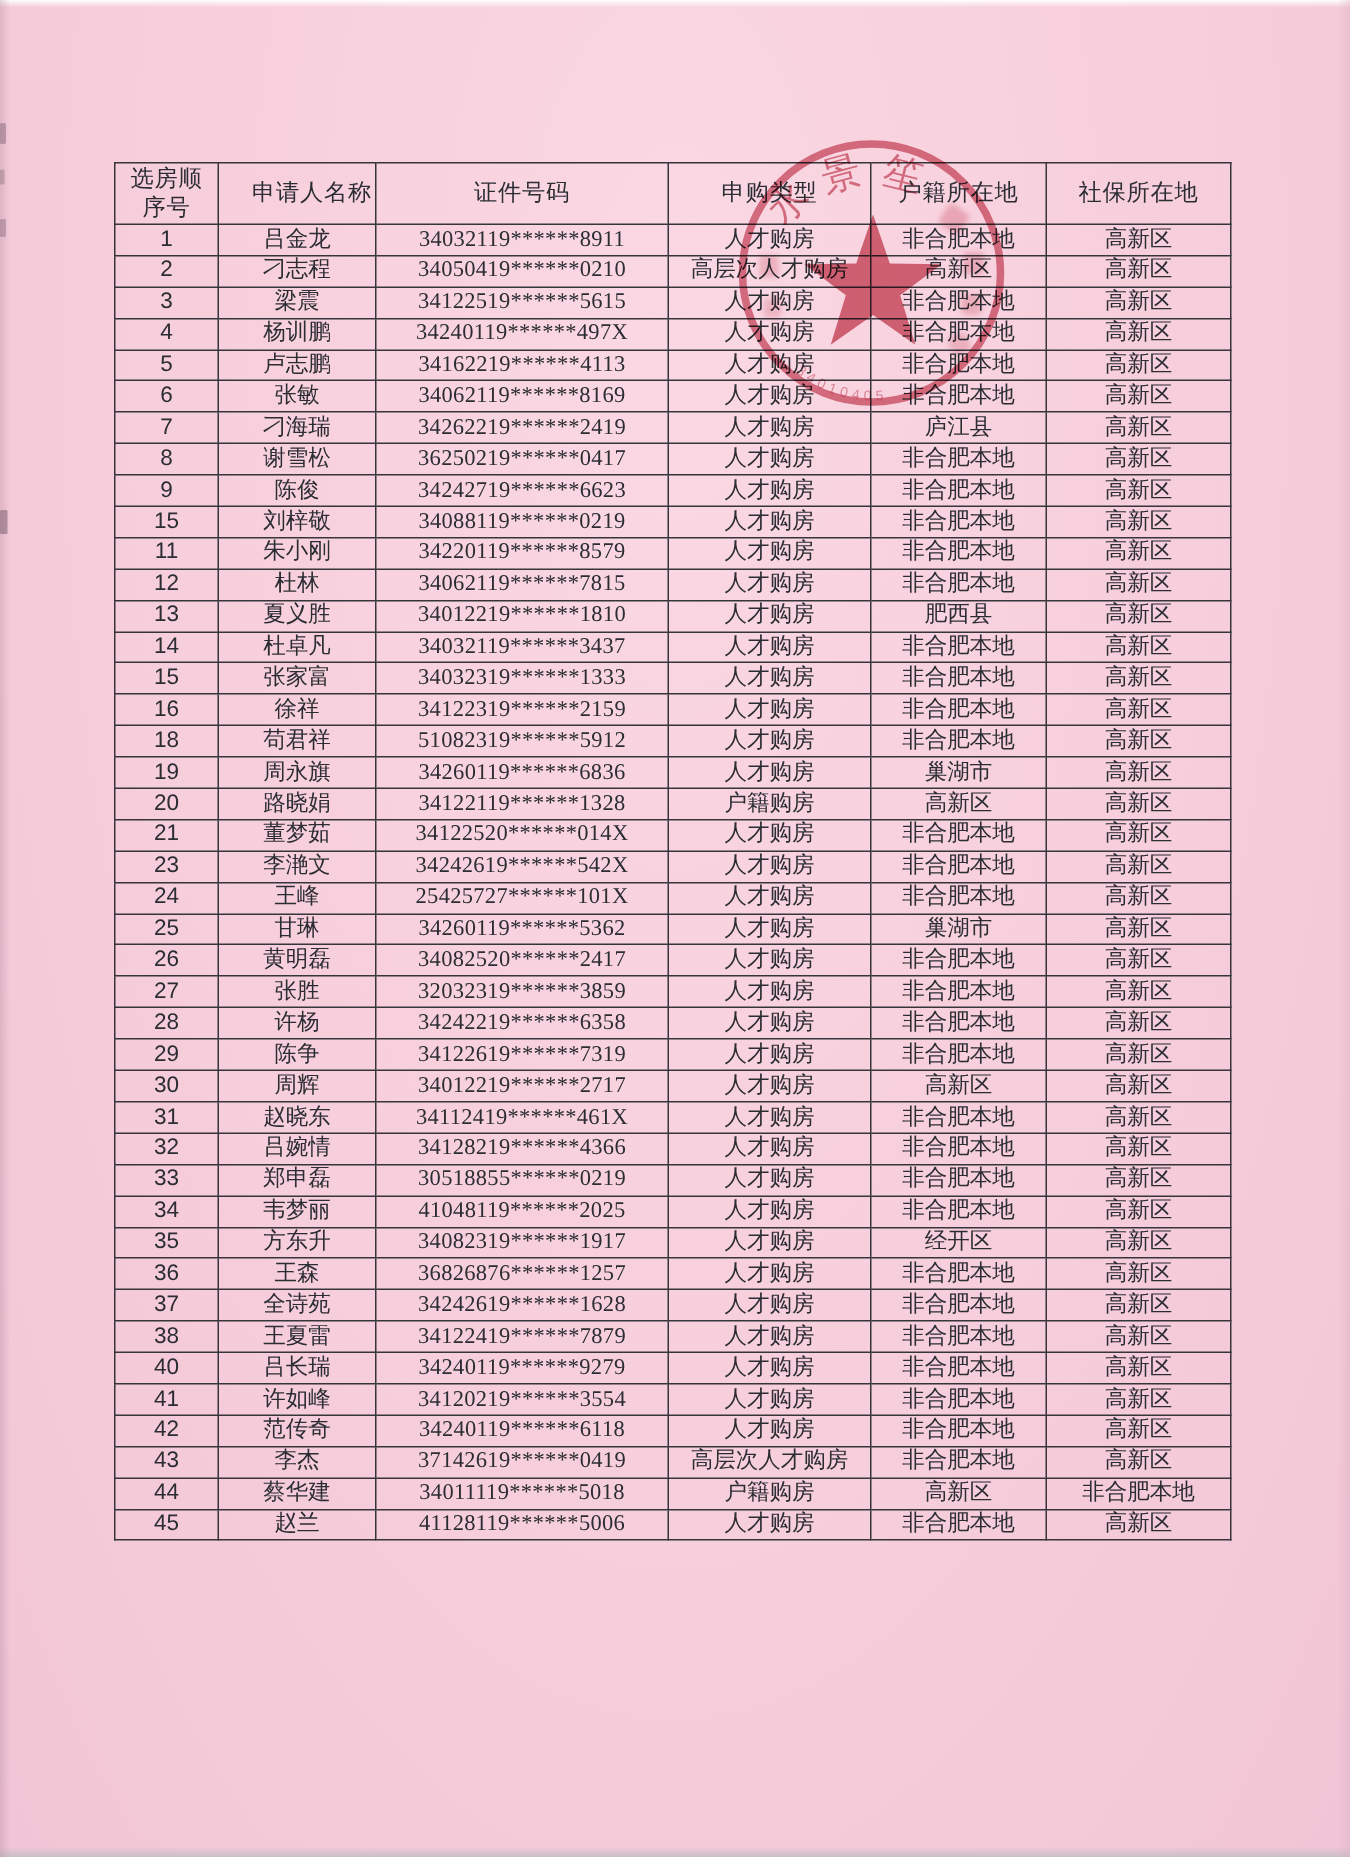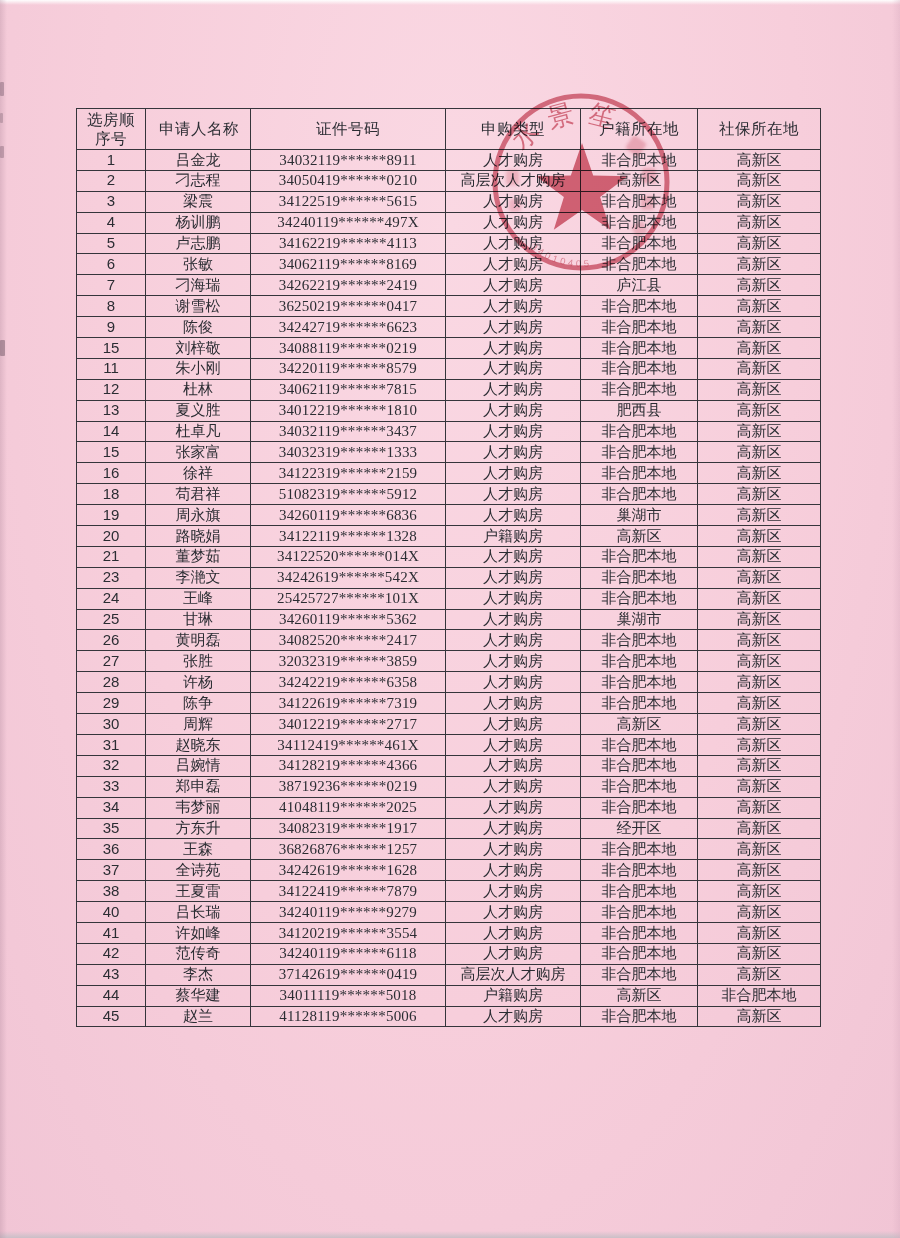--- a/index.html
+++ b/index.html
@@ -35,21 +35,21 @@
   }
   table.doc th,table.doc td{
     border:1.6px solid #35353b;
     padding:0 2px;
     text-align:center;vertical-align:middle;
     font-weight:normal;
     font-size:15px;line-height:1.25;
     overflow:hidden;white-space:nowrap;
   }
   table.doc th{height:40px;white-space:pre-line;font-size:15.5px;letter-spacing:.5px;}
-  table.doc th.h-name{text-align:center;padding-left:4px;}
+  table.doc th.h-name{text-align:right;padding-left:4px;}
   table.doc td{height:19.9px;}
   td.c-id{font-size:15.5px;letter-spacing:.2px;}
   td.c-order{font-size:14.5px;font-family:"Liberation Sans","DejaVu Sans",sans-serif;}
 
   
   svg.stamp{
     position:absolute;left:481px;top:83px;width:200px;height:200px;
     mix-blend-mode:multiply;opacity:.92;pointer-events:none;
   }
 </style>
@@ -315,21 +315,21 @@
       <td class="c-order">32</td>
       <td class="c-name">吕婉情</td>
       <td class="c-id">34128219******4366</td>
       <td class="c-type">人才购房</td>
       <td class="c-household">非合肥本地</td>
       <td class="c-social">高新区</td>
     </tr>
         <tr>
       <td class="c-order">33</td>
       <td class="c-name">郑申磊</td>
-      <td class="c-id">38719236******0219</td>
+      <td class="c-id">30518855******0219</td>
       <td class="c-type">人才购房</td>
       <td class="c-household">非合肥本地</td>
       <td class="c-social">高新区</td>
     </tr>
         <tr>
       <td class="c-order">34</td>
       <td class="c-name">韦梦丽</td>
       <td class="c-id">41048119******2025</td>
       <td class="c-type">人才购房</td>
       <td class="c-household">非合肥本地</td>

